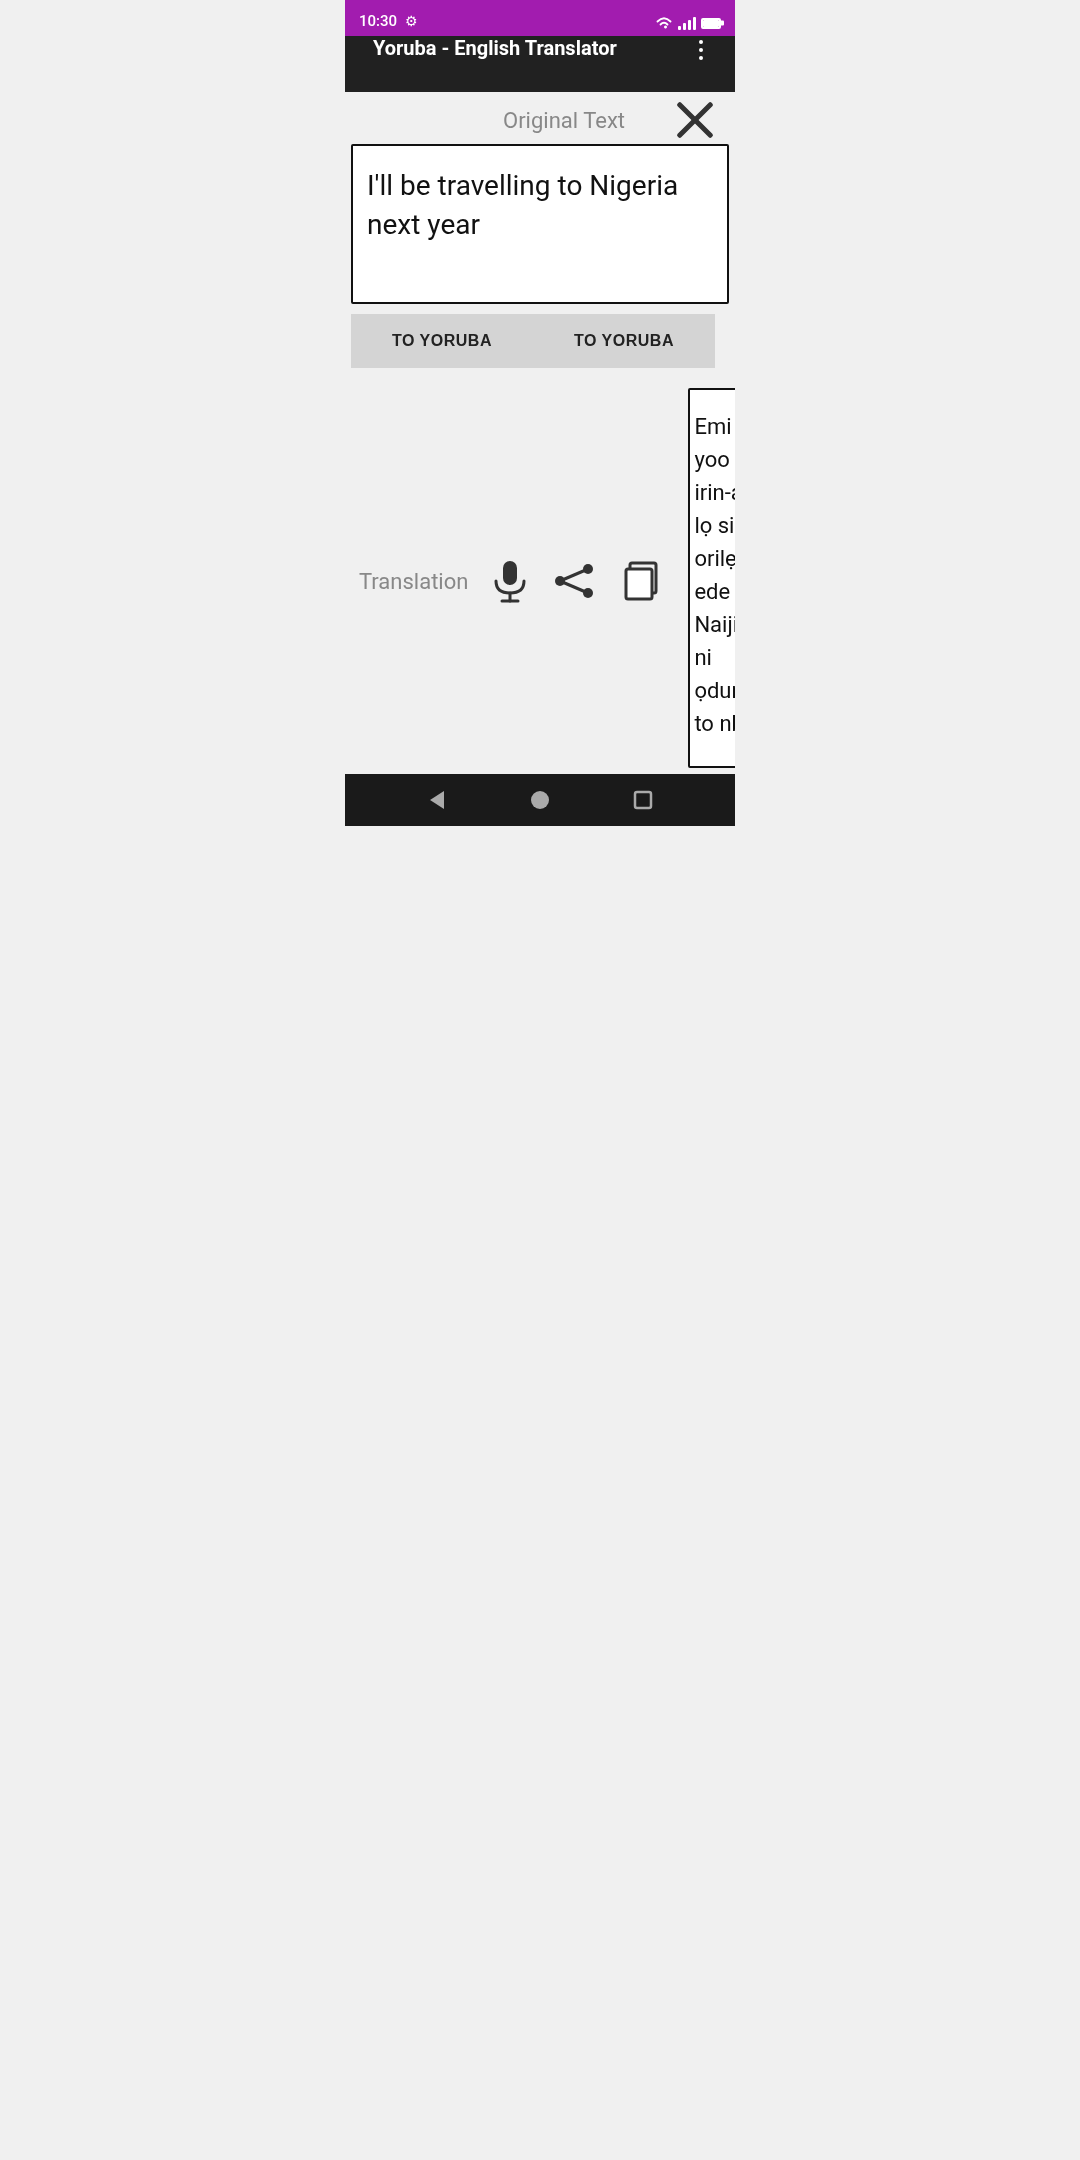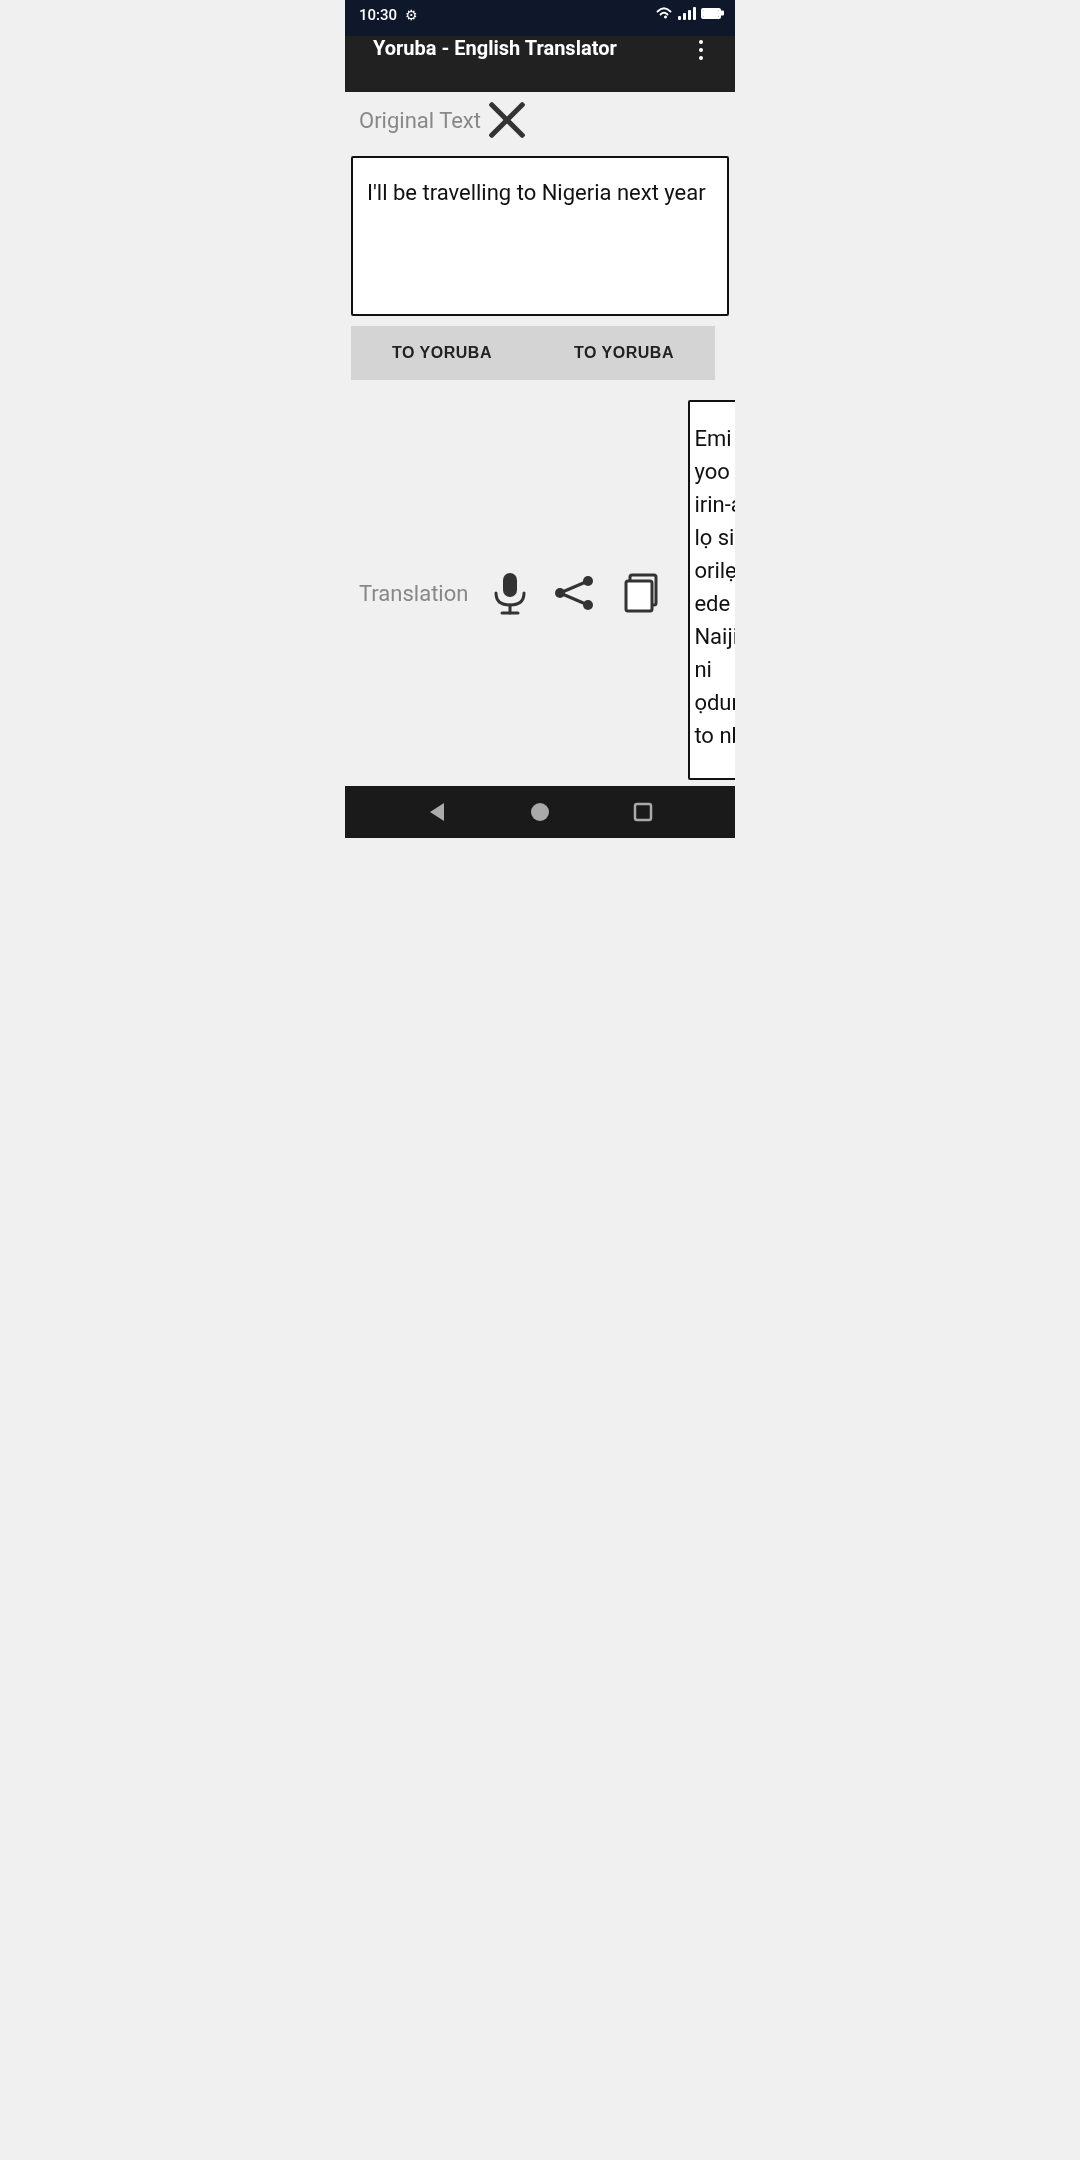--- a/index.html
+++ b/index.html
@@ -14,25 +14,25 @@
       min-height: 780px;
       font-family: 'Roboto', Arial, sans-serif;
       background: #f0f0f0;
       display: flex;
       flex-direction: column;
       margin: 0 auto;
     }
 
     
     .status-bar {
-      background: #0f172a;
+      background: #a21caf;
       color: white;
       display: flex;
       justify-content: space-between;
-      align-items: flex-start;
+      align-items: flex-end;
       padding: 6px 14px;
       height: 36px;
     }
 
     .status-time {
       font-size: 15px;
       font-weight: 500;
     }
 
     .status-right {
@@ -80,23 +80,24 @@
     .content {
       flex: 1;
       background: #f0f0f0;
       display: flex;
       flex-direction: column;
     }
 
     
     .section-header {
       display: flex;
-      justify-content: flex-start;
-      align-items: center;
-      padding: 10px 14px 18px 14px;
+      justify-content: flex-end;
+      align-items: center;
+      padding: 10px 14px 6px 14px;
+      gap: 44px;
     }
 
     .section-label {
       font-size: 22px;
       font-weight: 400;
       color: #888;
     }
 
     .close-button {
       cursor: pointer;
@@ -133,21 +134,21 @@
     }
 
     
     .text-box {
       margin: 0 6px;
       background: white;
       border: 2px solid #111;
       border-radius: 2px;
       min-height: 160px;
       padding: 20px 14px;
-      font-size: 22px;
+      font-size: 28px;
       color: #111;
       line-height: 1.4;
     }
 
     
     .button-row {
       display: flex;
       margin: 10px 20px 0 6px;
       gap: 0;
     }

